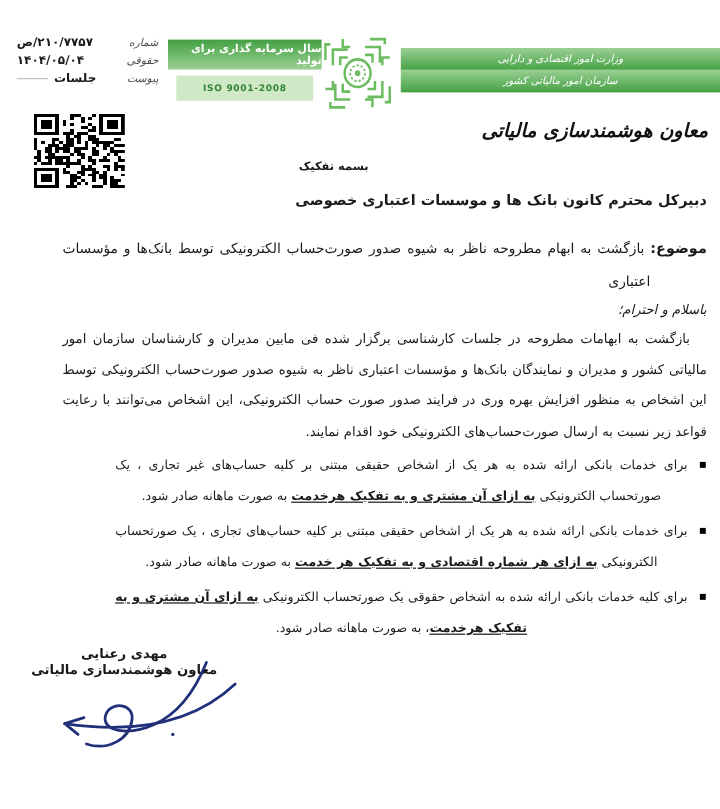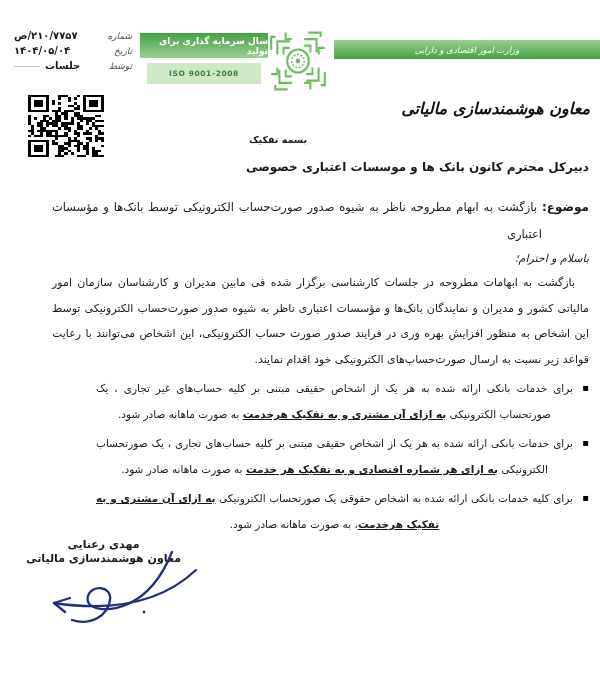--- a/index.html
+++ b/index.html
@@ -66,25 +66,25 @@
 <body>
 
 <div class="page">
 
   <div class="meta">
     <div class="meta-row">
       <span class="meta-label">شماره</span>
       <span class="meta-value">۲۱۰/۷۷۵۷/ص</span>
     </div>
     <div class="meta-row">
-      <span class="meta-label">تاریخ</span>
+      <span class="meta-label">حقوقی</span>
       <span class="meta-value">۱۴۰۴/۰۵/۰۴</span>
     </div>
     <div class="meta-row attachment">
-      <span class="meta-label">توسط</span>
+      <span class="meta-label">پیوست</span>
       <span class="meta-value">جلسات</span>
     </div>
   </div>
 
   <div class="qr">
     <svg viewBox="0 0 25 25" preserveAspectRatio="none" shape-rendering="crispEdges">
         <g fill="#000">
           <rect x="10" y="0" width="1" height="1"></rect>
           <rect x="11" y="0" width="1" height="1"></rect>
           <rect x="12" y="0" width="1" height="1"></rect>
@@ -322,20 +322,21 @@
       <use href="#armQ" transform="rotate(90 32 32)"></use>
       <use href="#armQ" transform="rotate(180 32 32)"></use>
       <use href="#armQ" transform="rotate(270 32 32)"></use>
       <circle cx="32" cy="32" r="10.5" fill="none" stroke="var(--logo-green,#6cbd60)" stroke-width="2"></circle>
       <circle cx="32" cy="32" r="6" fill="none" stroke="var(--logo-green,#6cbd60)" stroke-width="1.4" stroke-dasharray="1.8 1.6"></circle>
       <circle cx="32" cy="32" r="2.2" fill="var(--logo-green,#6cbd60)"></circle>
     </svg>
   </div>
 
   <div class="bar bar-1">وزارت امور اقتصادی و دارایی</div>
+  <div class="bar bar-2">سازمان امور مالیاتی کشور</div>
 
   <div class="dept">معاون هوشمندسازی مالیاتی</div>
 
   <div class="besmeleh">بسمه تفکیک</div>
 
   <div class="content">
     <div class="recipient">دبیرکل محترم کانون بانک ها و موسسات اعتباری خصوصی</div>
 
     <div class="subject">
       <span class="subject-label">موضوع:</span>

